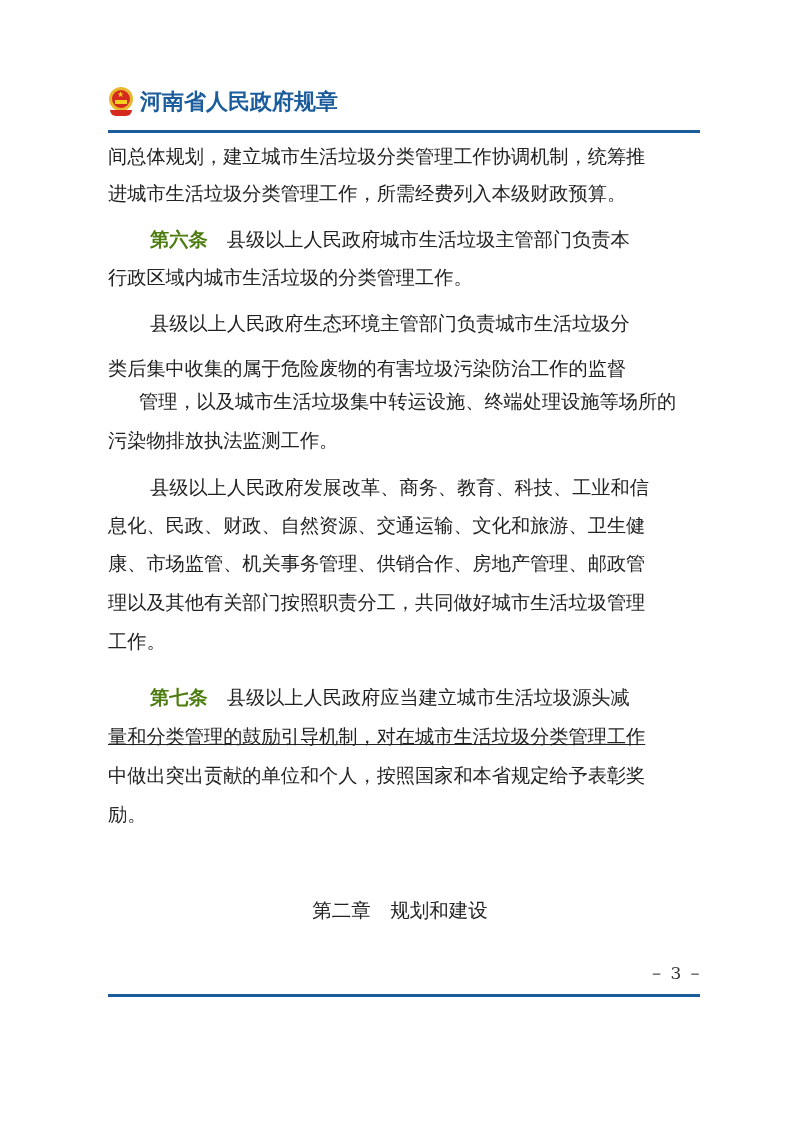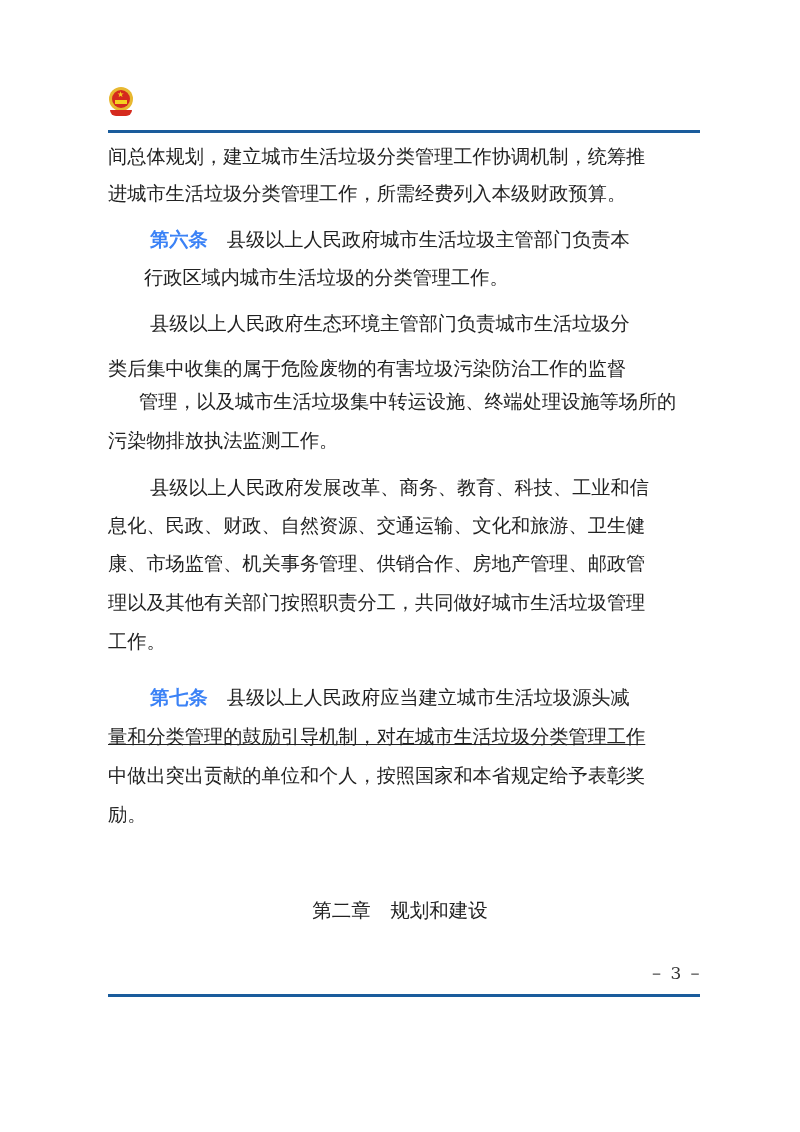--- a/index.html
+++ b/index.html
@@ -12,51 +12,52 @@
   .emblem .star { position: absolute; left: 11px; top: 5px; color: #f5d020; font-size: 8px; line-height: 8px; }
   .emblem .gate { position: absolute; left: 9px; top: 14px; width: 12px; height: 4px; background: #f5d020; }
   .emblem .ribbon { position: absolute; left: 4px; top: 24px; width: 22px; height: 6px; background: #d52a1e; border-radius: 0 0 6px 6px; }
   .header-title { font-family: "DejaVu Sans", sans-serif; font-size: 22px; color: #1a5c9c; letter-spacing: 0px; font-weight: bold; }
   .rule { position: absolute; left: 108px; width: 592px; height: 3px; background: #1a5c9c; }
   .rule.top { top: 130px; }
   .rule.bottom { top: 994px; }
   .body-text { position: absolute; left: 108px; width: 592px; font-family: "DejaVu Serif", serif; font-size: 19.2px; color: #222222; }
   .line { position: absolute; left: 0; white-space: nowrap; height: 28px; line-height: 28px; }
   .indent { padding-left: 42px; }
-  .bold-head { font-family: Liberation Serif, serif; font-weight: bold; color: #3b82f6; }
+  .bold-head { font-family: Liberation Serif, serif; font-weight: bold; color: #4d7c0f; }
   .chapter { position: absolute; left: 0; width: 800px; top: 897px; text-align: center; font-family: "DejaVu Sans", sans-serif; font-size: 19.5px; color: #222; }
   .page-num { position: absolute; left: 648px; top: 962px; font-family: "DejaVu Serif", serif; font-size: 17px; color: #333; white-space: nowrap; }
   .footer { position: absolute; left: 483px; top: 1016px; font-family: "DejaVu Sans", sans-serif; font-size: 18px; color: #1a5c9c; font-weight: bold; }
 </style>
 </head>
 <body>
 
 <div class="page">
 
   <div class="header">
     <div class="emblem">
       <div class="disc"></div>
       <div class="inner"></div>
       <div class="star">★</div>
       <div class="gate"></div>
       <div class="ribbon"></div>
     </div>
+    <span class="header-title">河南省人民政府规章</span>
   </div>
 
   <div class="rule top"></div>
 
   <div class="body-text" style="top:143px;">
 
     <div class="line" style="top:0px;">间总体规划，建立城市生活垃圾分类管理工作协调机制，统筹推</div>
     <div class="line" style="top:37px;">进城市生活垃圾分类管理工作，所需经费列入本级财政预算。</div>
 
     <div class="line indent" style="top:83px;">
       <span class="bold-head">第六条</span><span>　</span><span>县级以上人民政府城市生活垃圾主管部门负责本</span>
     </div>
-    <div class="line" style="top:121px;margin-left:36px;">行政区域内城市生活垃圾的分类管理工作。</div>
+    <div class="line" style="top:121px;">行政区域内城市生活垃圾的分类管理工作。</div>
 
     <div class="line indent" style="top:167px;">县级以上人民政府生态环境主管部门负责城市生活垃圾分</div>
     <div class="line" style="top:212px;">类后集中收集的属于危险废物的有害垃圾污染防治工作的监督</div>
     <div class="line" style="top:245px;margin-left:31px;">管理，以及城市生活垃圾集中转运设施、终端处理设施等场所的</div>
     <div class="line" style="top:284px;">污染物排放执法监测工作。</div>
 
     <div class="line indent" style="top:331px;">县级以上人民政府发展改革、商务、教育、科技、工业和信</div>
     <div class="line" style="top:369px;font-family:Liberation Serif, serif;">息化、民政、财政、自然资源、交通运输、文化和旅游、卫生健</div>
     <div class="line" style="top:407px;">康、市场监管、机关事务管理、供销合作、房地产管理、邮政管</div>
     <div class="line" style="top:446px;">理以及其他有关部门按照职责分工，共同做好城市生活垃圾管理</div>

